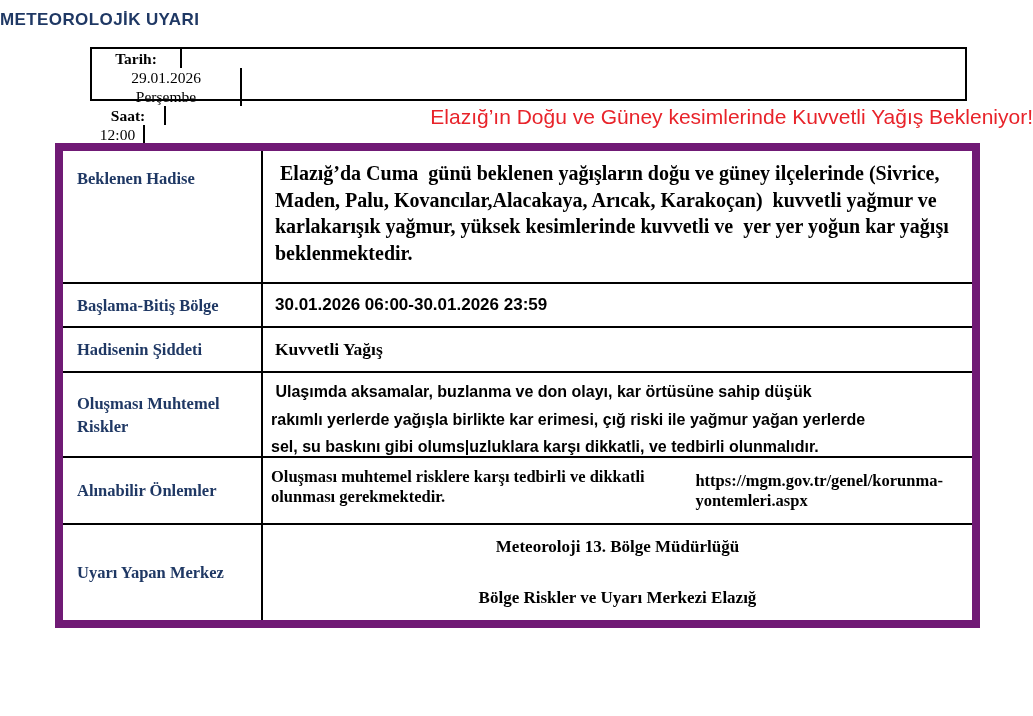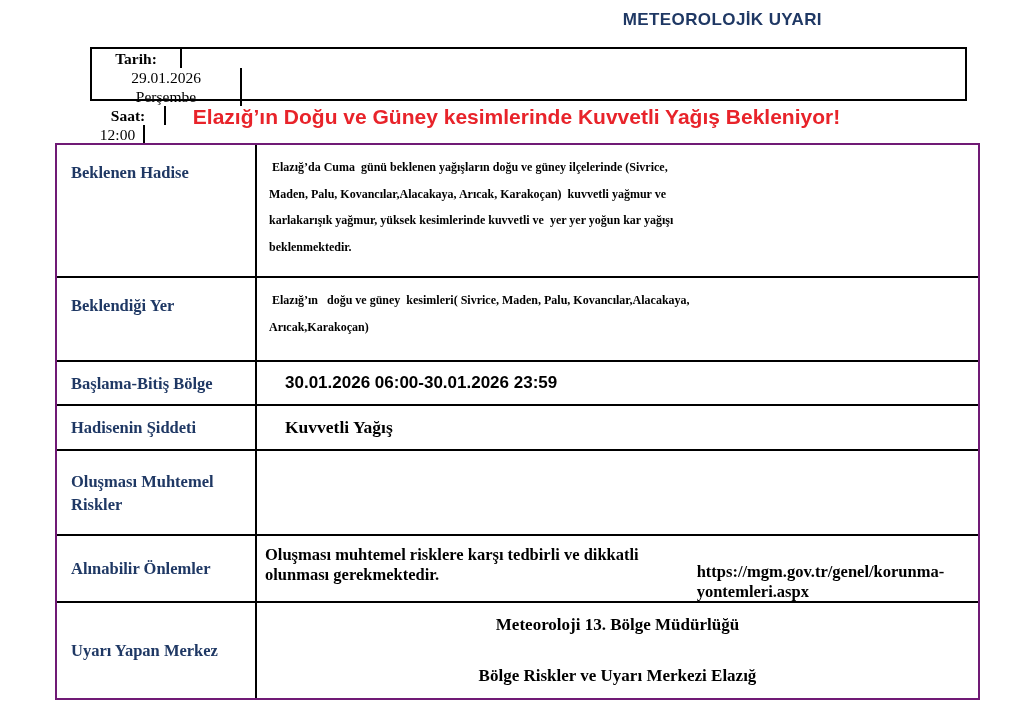--- a/index.html
+++ b/index.html
@@ -1,21 +1,21 @@
 <!DOCTYPE html>
 <html><head>
 <meta charset="utf-8">
 <style>
   html,body{margin:0;padding:0;}
   body{
     width:1033px;height:716px;background:#ffffff;position:relative;
     font-family:"Liberation Serif",serif;color:#000;overflow:hidden;
   }
   .doc-title{
-    position:absolute;top:10px;left:0;width:822px;text-align:right;
+    position:absolute;top:10px;left:0;width:822px;text-align:left;
     font-family:"Liberation Sans",sans-serif;font-weight:700;font-size:17px;
     color:#1f3864;letter-spacing:.4px;
   }
   
   .header-table{
     position:absolute;left:90px;top:47px;width:877px;height:54px;
     display:flex;border:2px solid #000;box-sizing:border-box;font-size:15.5px;
     background:#fff;
     flex-direction:column;
   }
@@ -23,53 +23,53 @@
     border-right:2px solid #000;box-sizing:border-box;display:flex;
     align-items:center;justify-content:center;text-align:center;
     white-space:pre-line;line-height:19px;
   }
   .hcell:last-child{border-right:none;border-radius:13px;}
   .hlabel{font-weight:700;}
   .w1{width:90px}.w2{width:150px}.w3{width:74px}.w4{width:53px}
   .w5{width:128px}.w6{width:104px}.w7{width:171px}.w8{flex:1}
   
   .headline{
-    position:absolute;top:105px;left:0;width:1033px;text-align:center;
-    font-family:"Liberation Sans",sans-serif;font-weight:700;font-size:21px;
+    position:absolute;top:105px;left:0;width:1033px;text-align:right;
+    font-family:"Liberation Sans",sans-serif;font-weight:400;font-size:21px;
     color:#e8232a;
   }
   
   .main-table{
     position:absolute;left:55px;top:143px;width:925px;
-    border:2px solid #701a75;box-sizing:border-box;background:#fff;
+    border:8px solid #701a75;box-sizing:border-box;background:#fff;
   }
   .trow{display:flex;border-top:2px solid #000;box-sizing:border-box;}
   .trow:first-child{border-top:none;}
   .h1{height:131px}.h2{height:84px}.h3{height:44px}.h4{height:45px}
   .h5{height:85px}.h6{height:67px}.h7{height:97px}
   .lbl{
     flex:0 0 200px;width:200px;border-right:2px solid #000;box-sizing:border-box;
     color:#1f3864;font-weight:700;font-size:16.5px;line-height:23px;
     padding-left:14px;padding-right:10px;display:flex;align-items:center;
   }
   .lbl.top{align-items:flex-start;padding-top:16px;}
   .ct{flex:1;box-sizing:border-box;font-weight:700;min-width:0;}
   .ct-para{
-    white-space:pre-wrap;font-size:12px;line-height:26.5px;
+    white-space:pre-wrap;font-size:20px;line-height:26.5px;
     padding:9px 6px 0 12px;
   }
   .ct-para.sans{
     font-family:"Liberation Sans",sans-serif;font-size:16px;line-height:27.5px;
     padding:5px 4px 0 8px;
   }
-  .ct-line{display:flex;align-items:center;padding-left:28px;font-size:17.5px;}
+  .ct-line{display:flex;align-items:center;padding-left:12px;font-size:17.5px;}
   .ct-line.sans{font-family:"Liberation Sans",sans-serif;font-size:17px;}
   .ct-two{display:flex;flex-direction:row;padding-left:8px;}
   .ct-two .p1{margin-top:9px;font-size:16.5px;}
-  .ct-two .p2{margin-top:26px;font-size:16.5px;}
+  .ct-two .p2{margin-top:13px;font-size:16.5px;}
   .ct-center{
     display:flex;flex-direction:column;align-items:center;justify-content:center;
     text-align:center;gap:31px;font-size:17px;
   }
 </style>
 </head>
 <body>
 
 <div class="page">
 
@@ -92,38 +92,36 @@
   <div class="main-table">
 
     <div class="trow h1">
       <div class="lbl top">Beklenen Hadise</div>
       <div class="ct ct-para"> Elazığ’da Cuma  günü beklenen yağışların doğu ve güney ilçelerinde (Sivrice,
 Maden, Palu, Kovancılar,Alacakaya, Arıcak, Karakoçan)  kuvvetli yağmur ve
 karlakarışık yağmur, yüksek kesimlerinde kuvvetli ve  yer yer yoğun kar yağışı
 beklenmektedir.</div>
     </div>
 
-    <div class="trow h2">
-      <div class="lbl top">Beklendiği Yer</div>
-      <div class="ct ct-para"> Elazığ’ın   doğu ve güney  kesimleri( Sivrice, Maden, Palu, Kovancılar,Alacakaya,
-Arıcak,Karakoçan)</div>
-    </div>
 
     <div class="trow h3">
       <div class="lbl">Başlama-Bitiş Bölge</div>
       <div class="ct ct-line sans">30.01.2026 06:00-30.01.2026 23:59</div>
     </div>
 
     <div class="trow h4">
       <div class="lbl">Hadisenin Şiddeti</div>
       <div class="ct ct-line">Kuvvetli Yağış</div>
     </div>
 
     <div class="trow h5">
       <div class="lbl">Oluşması Muhtemel Riskler</div>
+      <div class="ct ct-para sans"> Ulaşımda aksamalar, buzlanma ve don olayı, kar örtüsüne sahip düşük
+rakımlı yerlerde yağışla birlikte kar erimesi, çığ riski ile yağmur yağan yerlerde
+sel, su baskını gibi olums|uzluklara karşı dikkatli, ve tedbirli olunmalıdır.</div>
     </div>
 
     <div class="trow h6">
       <div class="lbl">Alınabilir Önlemler</div>
       <div class="ct ct-two">
         <div class="p1">Oluşması muhtemel risklere karşı tedbirli ve dikkatli olunması gerekmektedir.</div>
         <div class="p2">https://mgm.gov.tr/genel/korunma-yontemleri.aspx</div>
       </div>
     </div>
 

